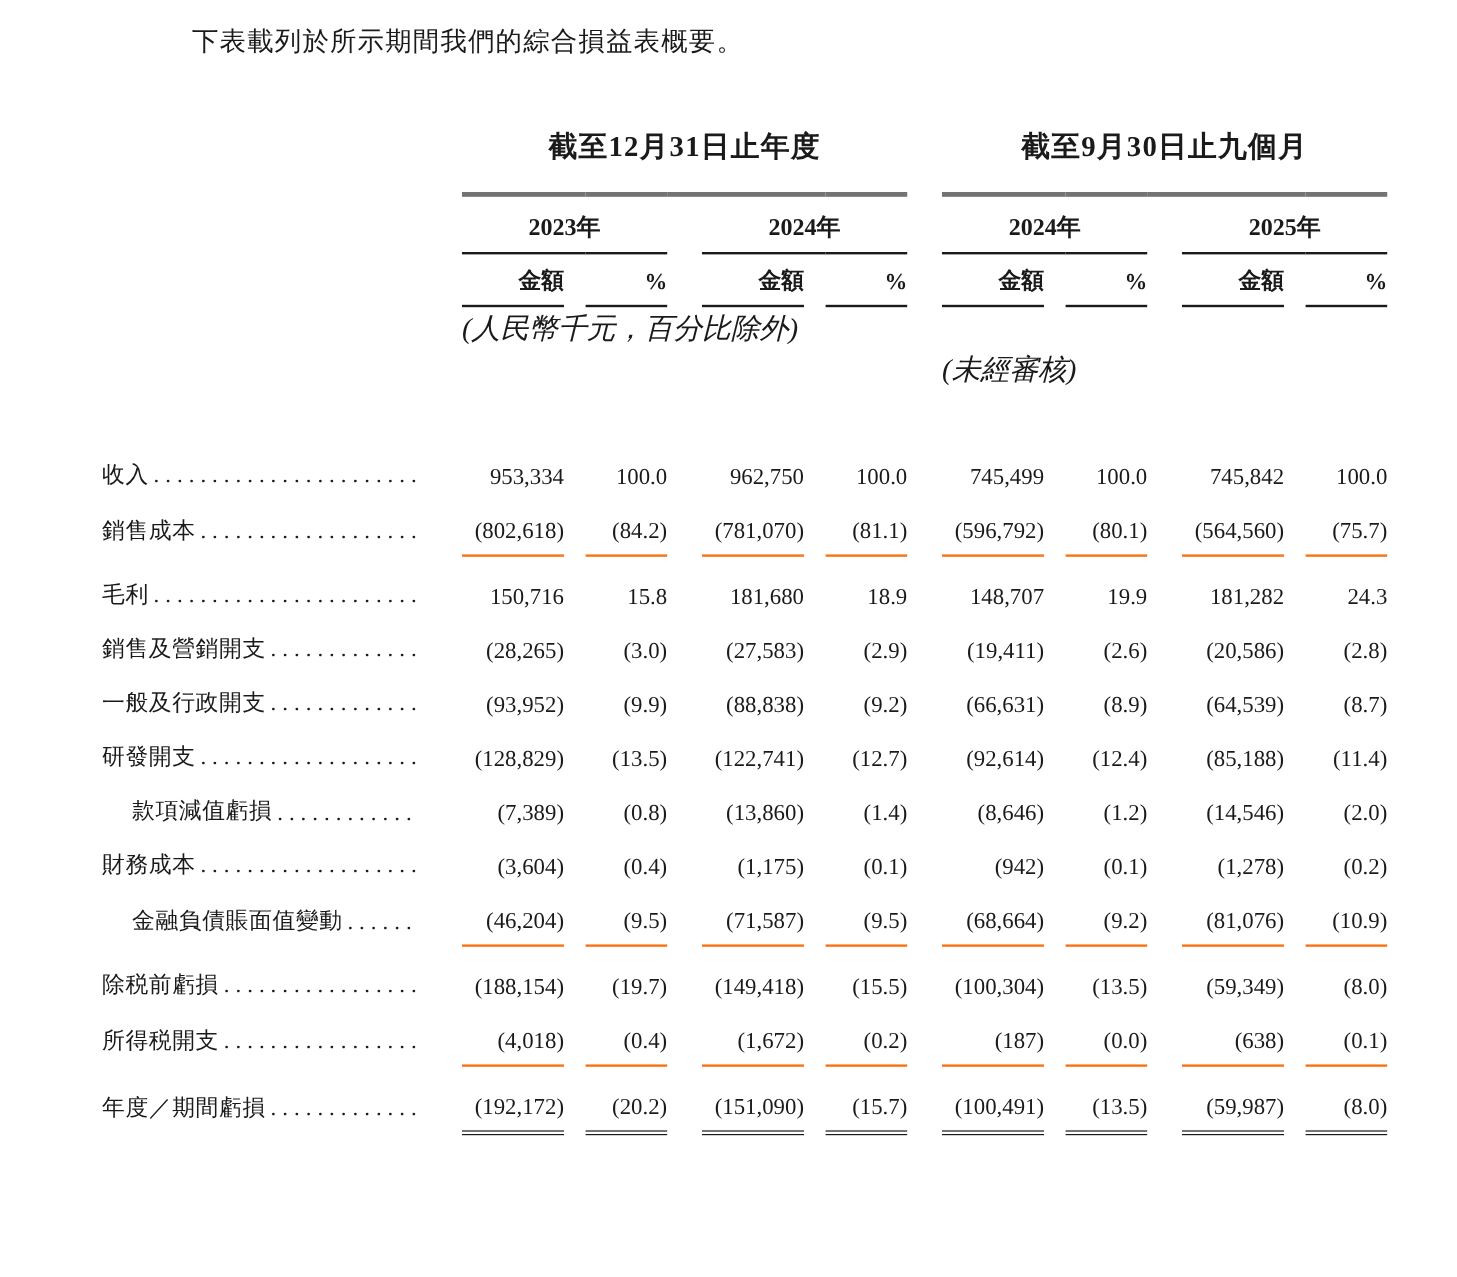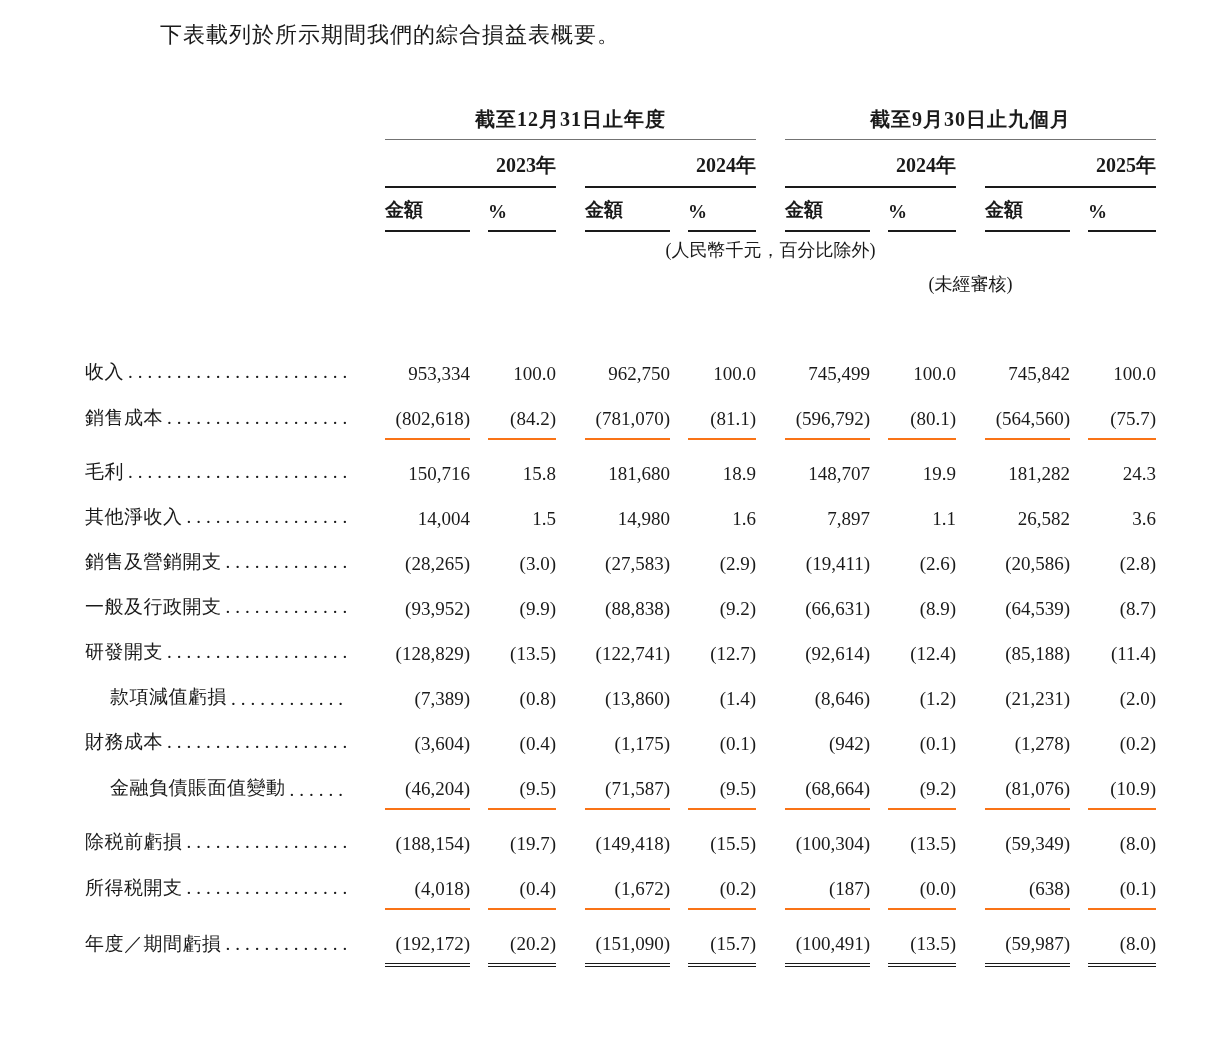--- a/index.html
+++ b/index.html
@@ -36,46 +36,47 @@
   }
   td, th {
     padding: 0;
     vertical-align: bottom;
     font-weight: normal;
   }
   
   .group-th {
     font-weight: bold;
     text-align: center;
-    font-size: 20px;
-    padding-bottom: 6px;
-    border-bottom: 1px solid #737373;
+    font-size: 24px;
+    padding-bottom: 22px;
+    border-bottom: 4px solid #737373;
     height: 24px;
     letter-spacing: 1px;
   }
   .year-th {
     font-weight: bold;
-    text-align: right;
+    text-align: center;
     font-size: 20px;
     padding-bottom: 7px;
     border-bottom: 2px solid #1a1a1a;
     height: 39px;
   }
   .sub-th {
     font-weight: bold;
-    text-align: left;
+    text-align: right;
     font-size: 19px;
     padding-bottom: 7px;
     border-bottom: 2px solid #1a1a1a;
     height: 35px;
     margin-top: 21px;
   }
   .note-cell {
-    text-align: center;
-    font-size: 18px;
+    text-align: left;
+    font-style: italic;
+    font-size: 24px;
     height: 32px;
     padding-top: 2px;
     vertical-align: middle;
   }
   tr.gap td { height: 40px; }
   
   tbody td { height: 45px; }
   tbody tr.bold { font-weight: bold; }
   .num { text-align: right; white-space: nowrap; }
   .b-single { border-bottom: 2px solid #f97316; }
@@ -242,43 +243,20 @@
           <td></td>
           <td class="num">19.9</td>
           <td></td>
           <td class="num">181,282</td>
           <td></td>
           <td class="num">24.3</td>
         </tr>
         <tr>
           <td class="label-cell">
             <div class="label-flex">
-              <span class="lbl">其他淨收入</span>
-              <span class="leader"></span>
-            </div>
-          </td>
-          <td class="num">14,004</td>
-          <td></td>
-          <td class="num">1.5</td>
-          <td></td>
-          <td class="num">14,980</td>
-          <td></td>
-          <td class="num">1.6</td>
-          <td></td>
-          <td class="num">7,897</td>
-          <td></td>
-          <td class="num">1.1</td>
-          <td></td>
-          <td class="num">26,582</td>
-          <td></td>
-          <td class="num">3.6</td>
-        </tr>
-        <tr>
-          <td class="label-cell">
-            <div class="label-flex">
               <span class="lbl">銷售及營銷開支</span>
               <span class="leader"></span>
             </div>
           </td>
           <td class="num">(28,265)</td>
           <td></td>
           <td class="num">(3.0)</td>
           <td></td>
           <td class="num">(27,583)</td>
           <td></td>
@@ -350,21 +328,21 @@
           <td class="num">(0.8)</td>
           <td></td>
           <td class="num">(13,860)</td>
           <td></td>
           <td class="num">(1.4)</td>
           <td></td>
           <td class="num">(8,646)</td>
           <td></td>
           <td class="num">(1.2)</td>
           <td></td>
-          <td class="num">(21,231)</td>
+          <td class="num">(14,546)</td>
           <td></td>
           <td class="num">(2.0)</td>
         </tr>
         <tr>
           <td class="label-cell">
             <div class="label-flex">
               <span class="lbl">財務成本</span>
               <span class="leader"></span>
             </div>
           </td>

